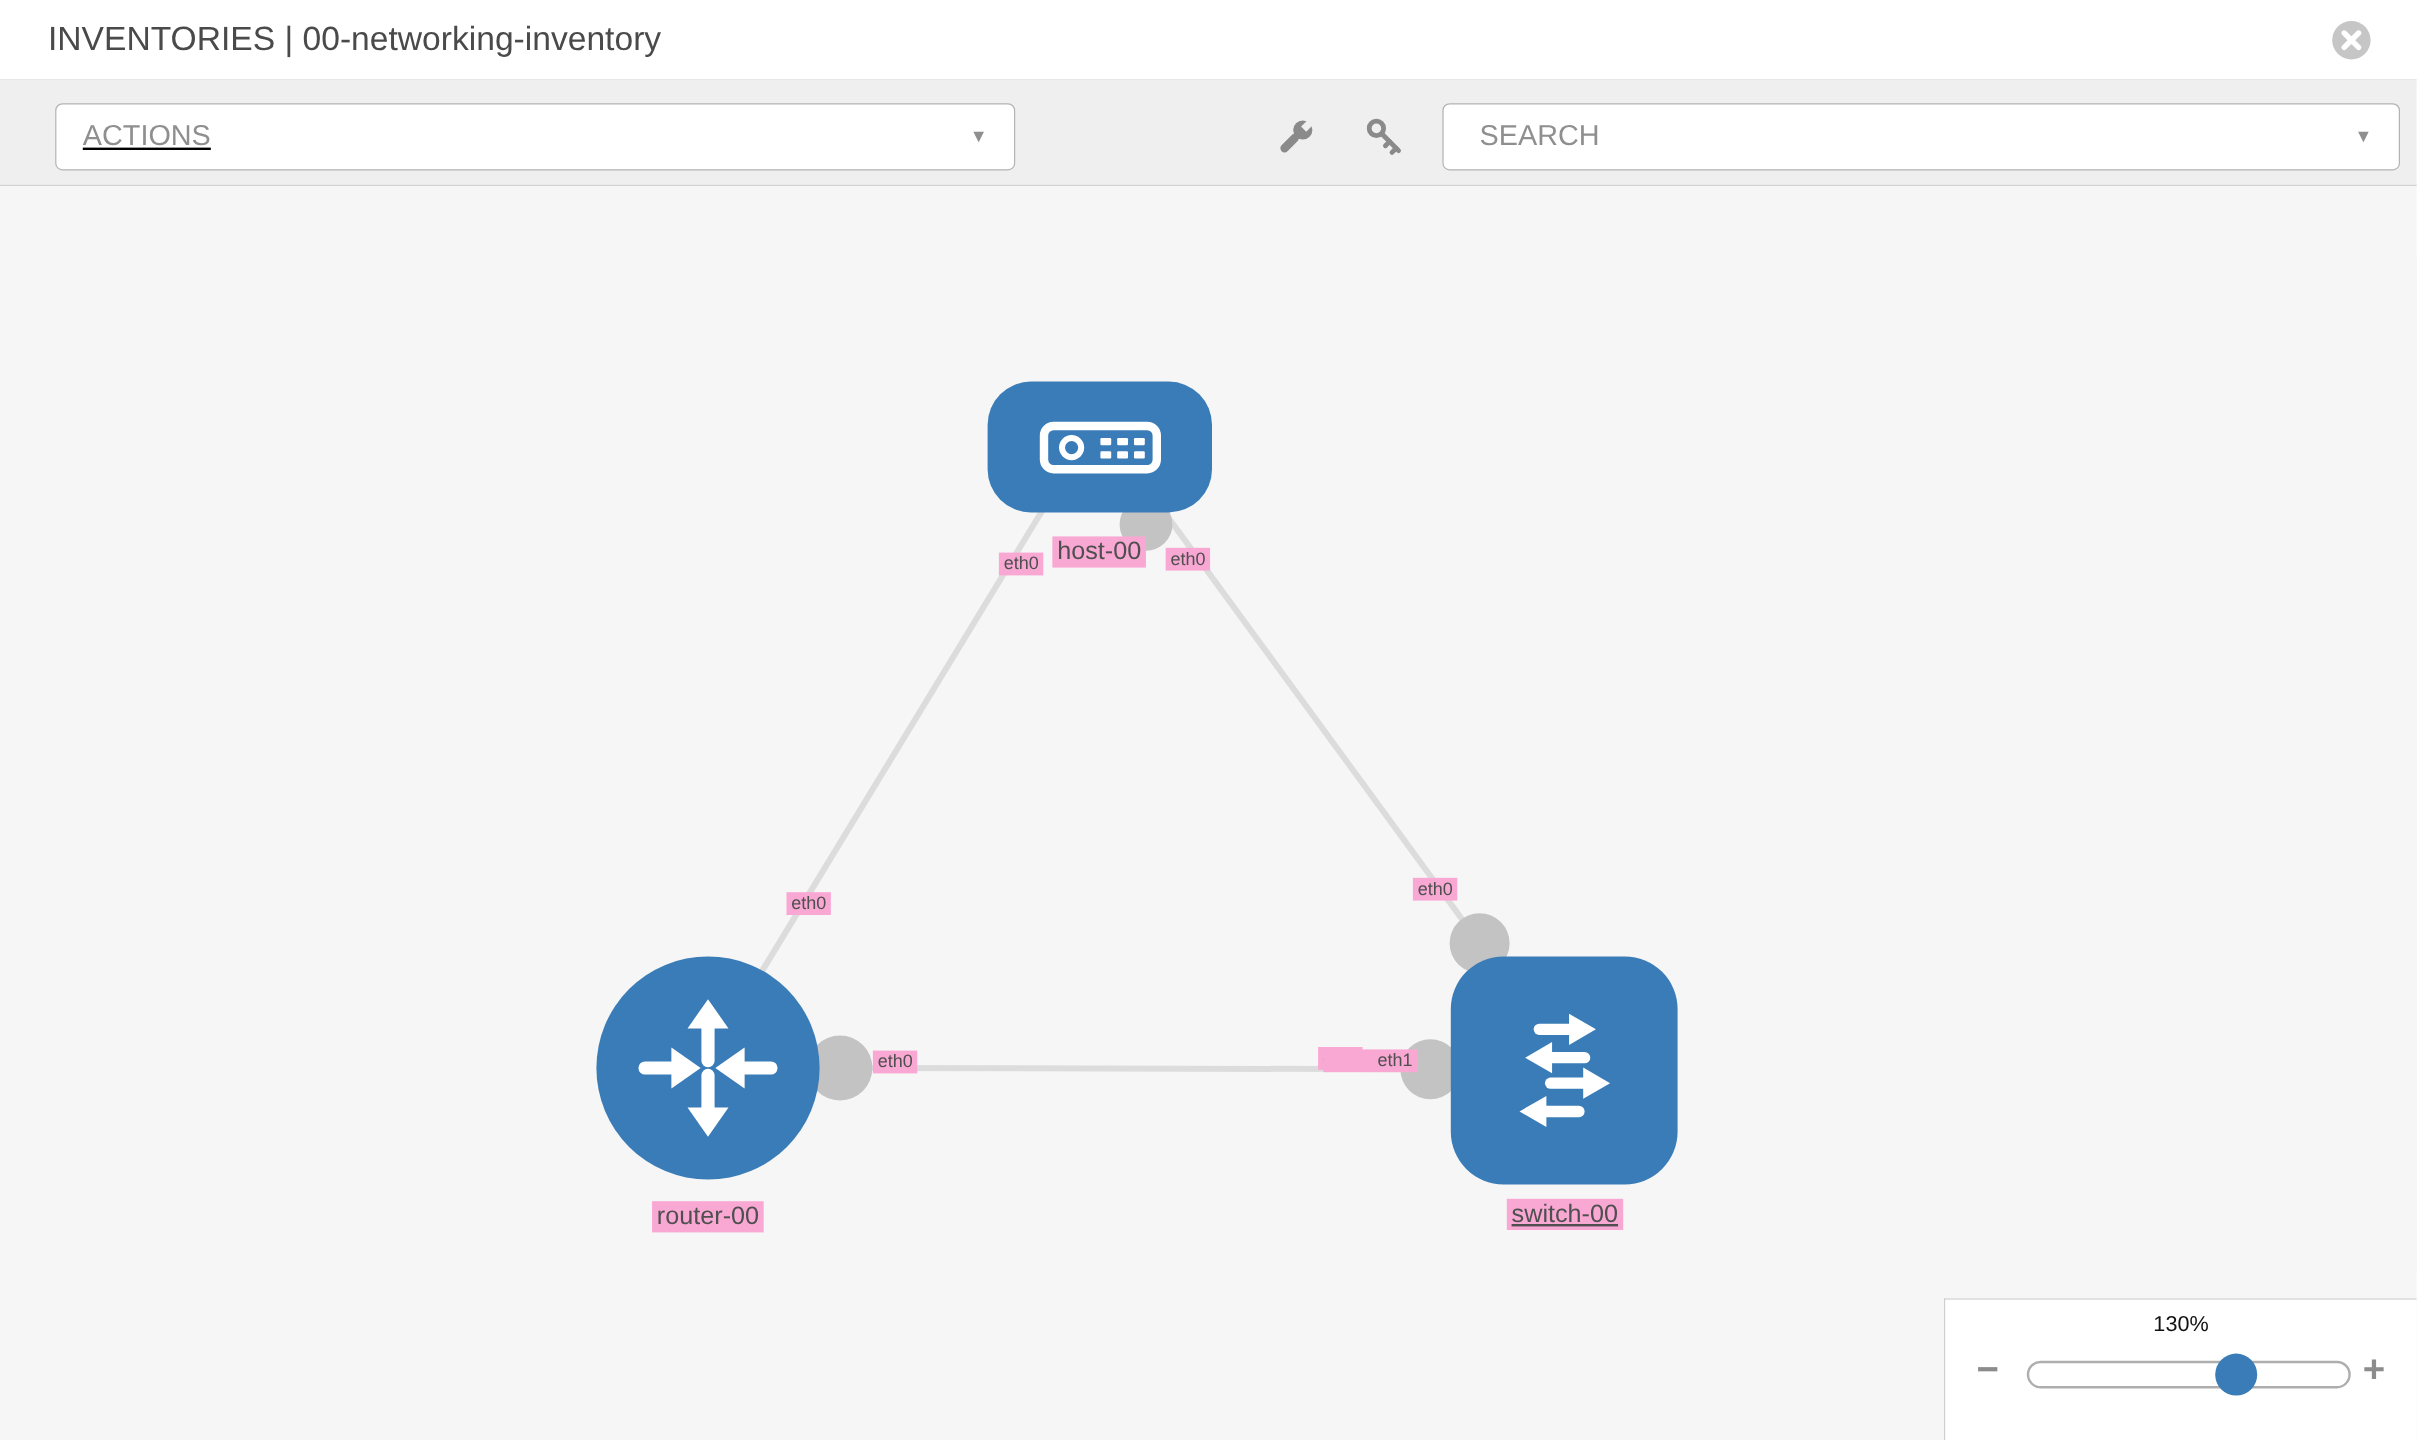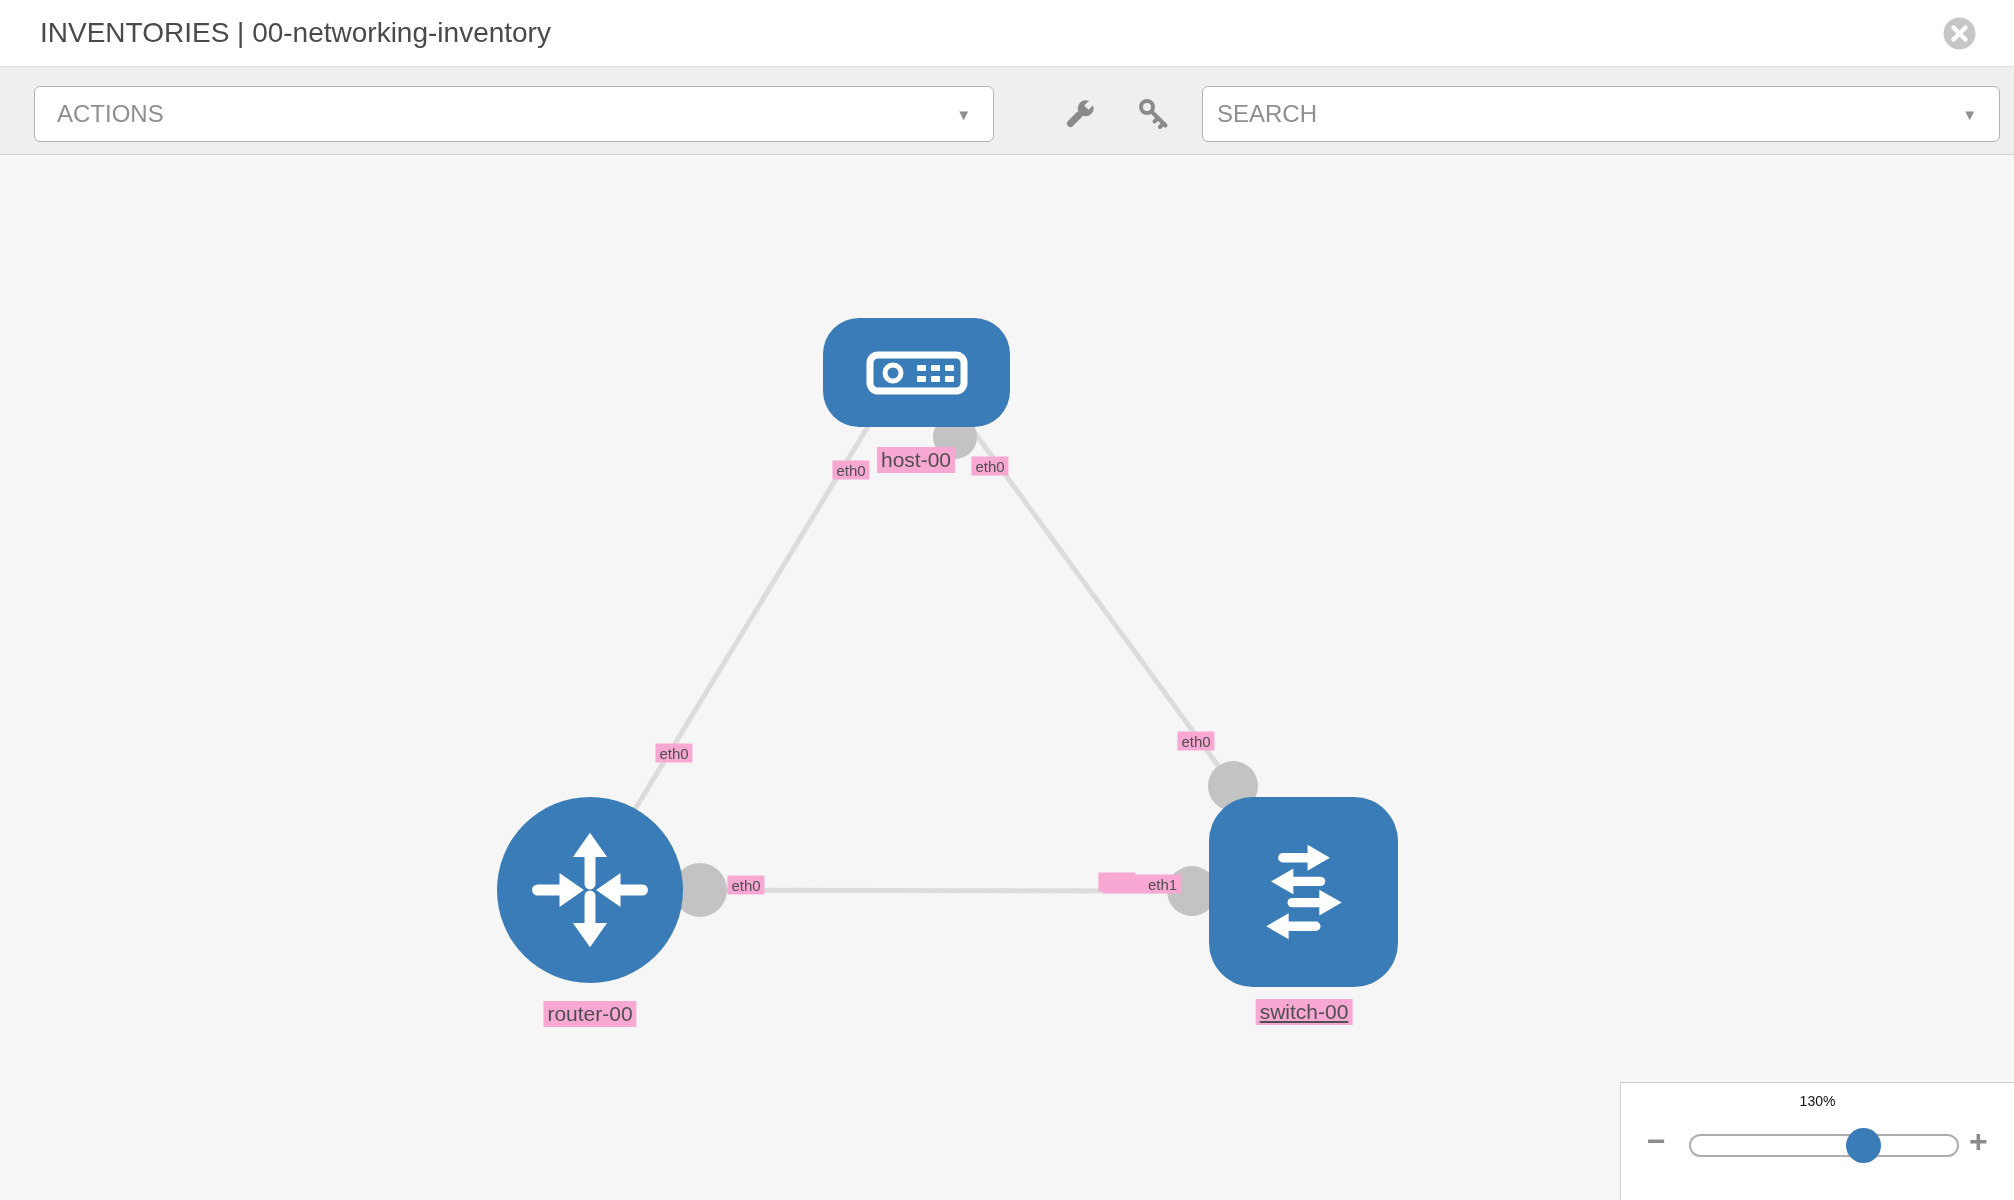--- a/index.html
+++ b/index.html
@@ -46,21 +46,21 @@
   .select-box {
     position: absolute;
     top: 19px;
     height: 56px;
     background: #ffffff;
     border: 1px solid #b3b3b3;
     border-radius: 6px;
     display: flex;
     align-items: center;
   }
-  #actions-box { left: 34px;  width: 960px; }
+  #actions-box { left: 46px;  width: 800px; text-decoration: underline; }
   #search-box  { left: 1202px; width: 798px; }
   .select-label {
     padding-left: 22px;
     font-size: 24px;
     color: #8f8f8f;
   }
   .caret {
     position: absolute;
     right: 22px;
     top: 50%;
@@ -69,21 +69,21 @@
     color: #8f8f8f;
   }
   .search-input {
     width: 92%;
     height: 100%;
     border: none;
     outline: none;
     background: transparent;
     font-size: 24px;
     color: #666;
-    padding-left: 14px;
+    padding-left: 30px;
     font-family: inherit;
     border-radius: 6px;
   }
   .search-input::placeholder { color: #8f8f8f; opacity: 1; }
   .tool-icon {
     position: absolute;
     top: 47px;
     transform: translateY(-50%);
     cursor: pointer;
     line-height: 0;
@@ -135,21 +135,21 @@
     width: 394px;
     height: 118px;
     background: #ffffff;
     border-top: 1px solid #cfcfcf;
     border-left: 1px solid #cfcfcf;
     z-index: 5;
   }
   .zoom-value {
     text-align: center;
     margin-top: 10px;
-    font-size: 14px;
+    font-size: 18px;
     color: #111111;
   }
   .zoom-minus, .zoom-plus {
     position: absolute;
     font-size: 32px;
     font-weight: bold;
     color: #8c8c8c;
     cursor: pointer;
     line-height: 24px;
   }

